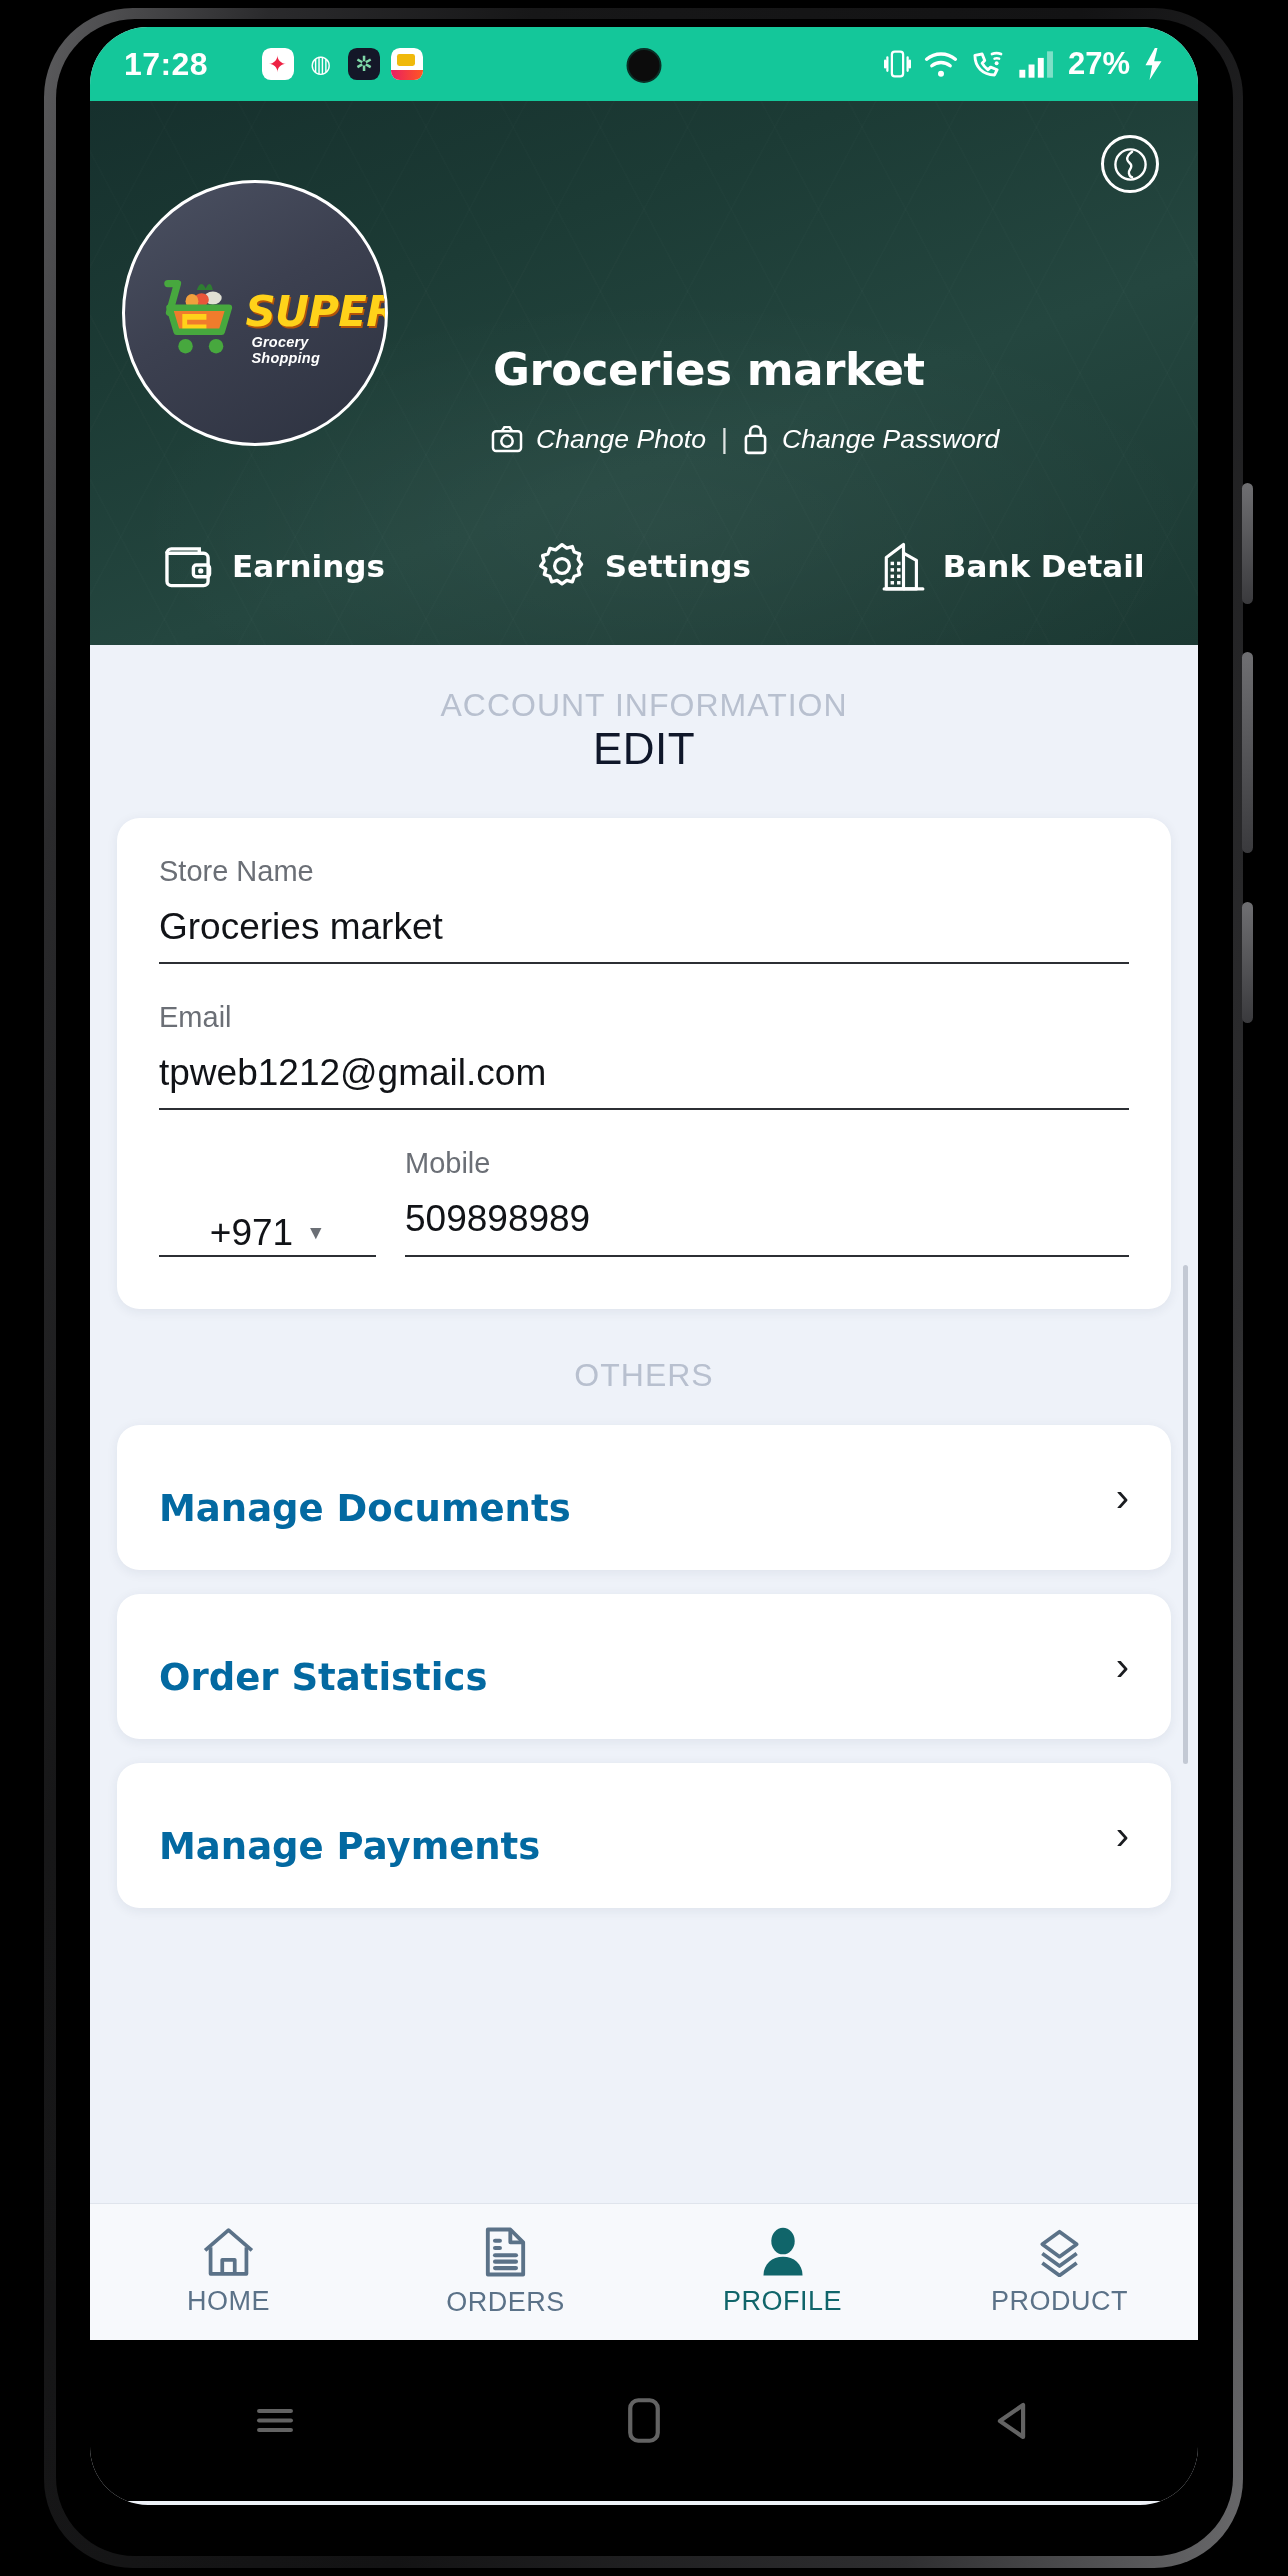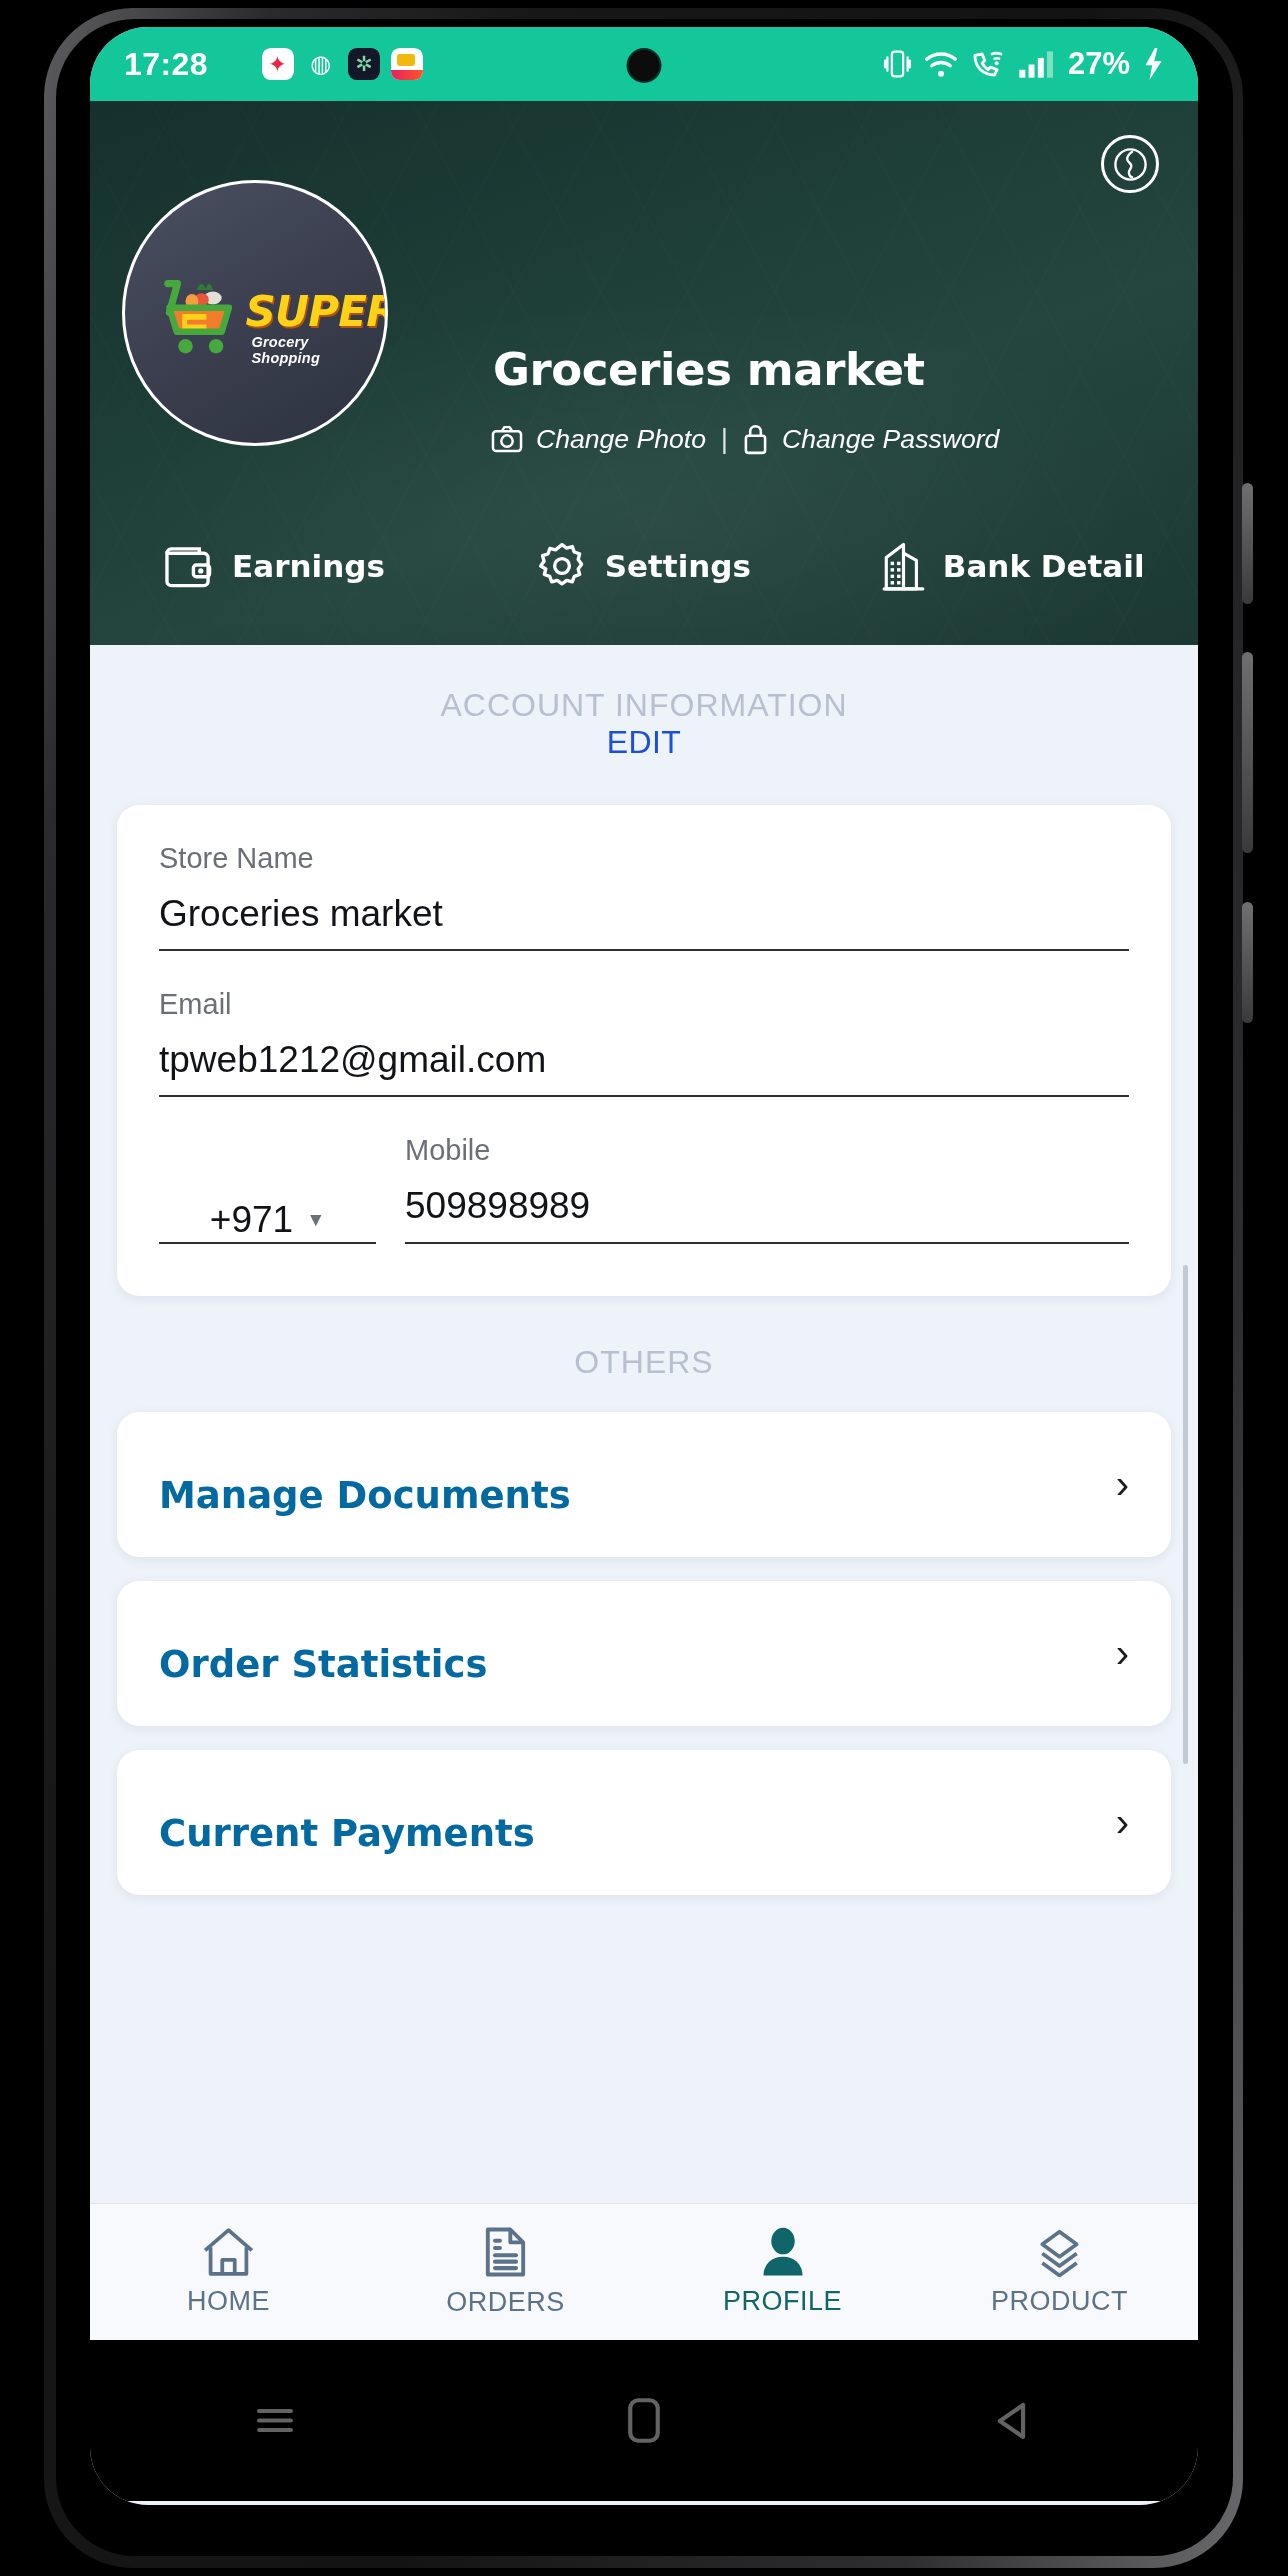--- a/index.html
+++ b/index.html
@@ -140,21 +140,21 @@
   #body-scroll{
     position:relative; height:1558px; background:#eef2f9;
     overflow:hidden;
   }
   .section-head{
     display:flex; align-items:center; justify-content:space-between;
     padding:42px 42px 44px 42px;
     flex-direction:column;
   }
   .section-title{ font-size:32px; color:#b8c0cf; letter-spacing:1px; }
-  #edit-button{ font-size:32px; color:#1d4ed8; letter-spacing:0.4px; cursor:pointer; }
+  #edit-button{ font-size:44px; color:#0f172a; letter-spacing:0.4px; cursor:pointer; }
 
   .card{
     margin:0 27px; background:#fff; border-radius:22.5px;
     box-shadow:0 2.4px 11.3px rgba(22,40,70,.07);
   }
   #account-card{ padding:37px 42px 52px 42px; }
   .field{ margin-bottom:8px; }
   .field-label{ font-size:29px; color:#6b6f76; margin-bottom:17.7px; }
   .field-value{
     font-size:37px; color:#111317; padding-bottom:14.5px;
@@ -379,21 +379,21 @@
 
     <div class="row-card">
       <span class="row-label">Manage Documents</span>
       <span class="row-chev">›</span>
     </div>
     <div class="row-card">
       <span class="row-label">Order Statistics</span>
       <span class="row-chev">›</span>
     </div>
     <div class="row-card">
-      <span class="row-label">Current Payments</span>
+      <span class="row-label">Manage Payments</span>
       <span class="row-chev">›</span>
     </div>
 
     <div id="scrollbar-track">
       <div id="scrollbar-thumb"></div>
     </div>
   </div>
 
   <div id="bottom-nav">
     <div class="nav-item">

